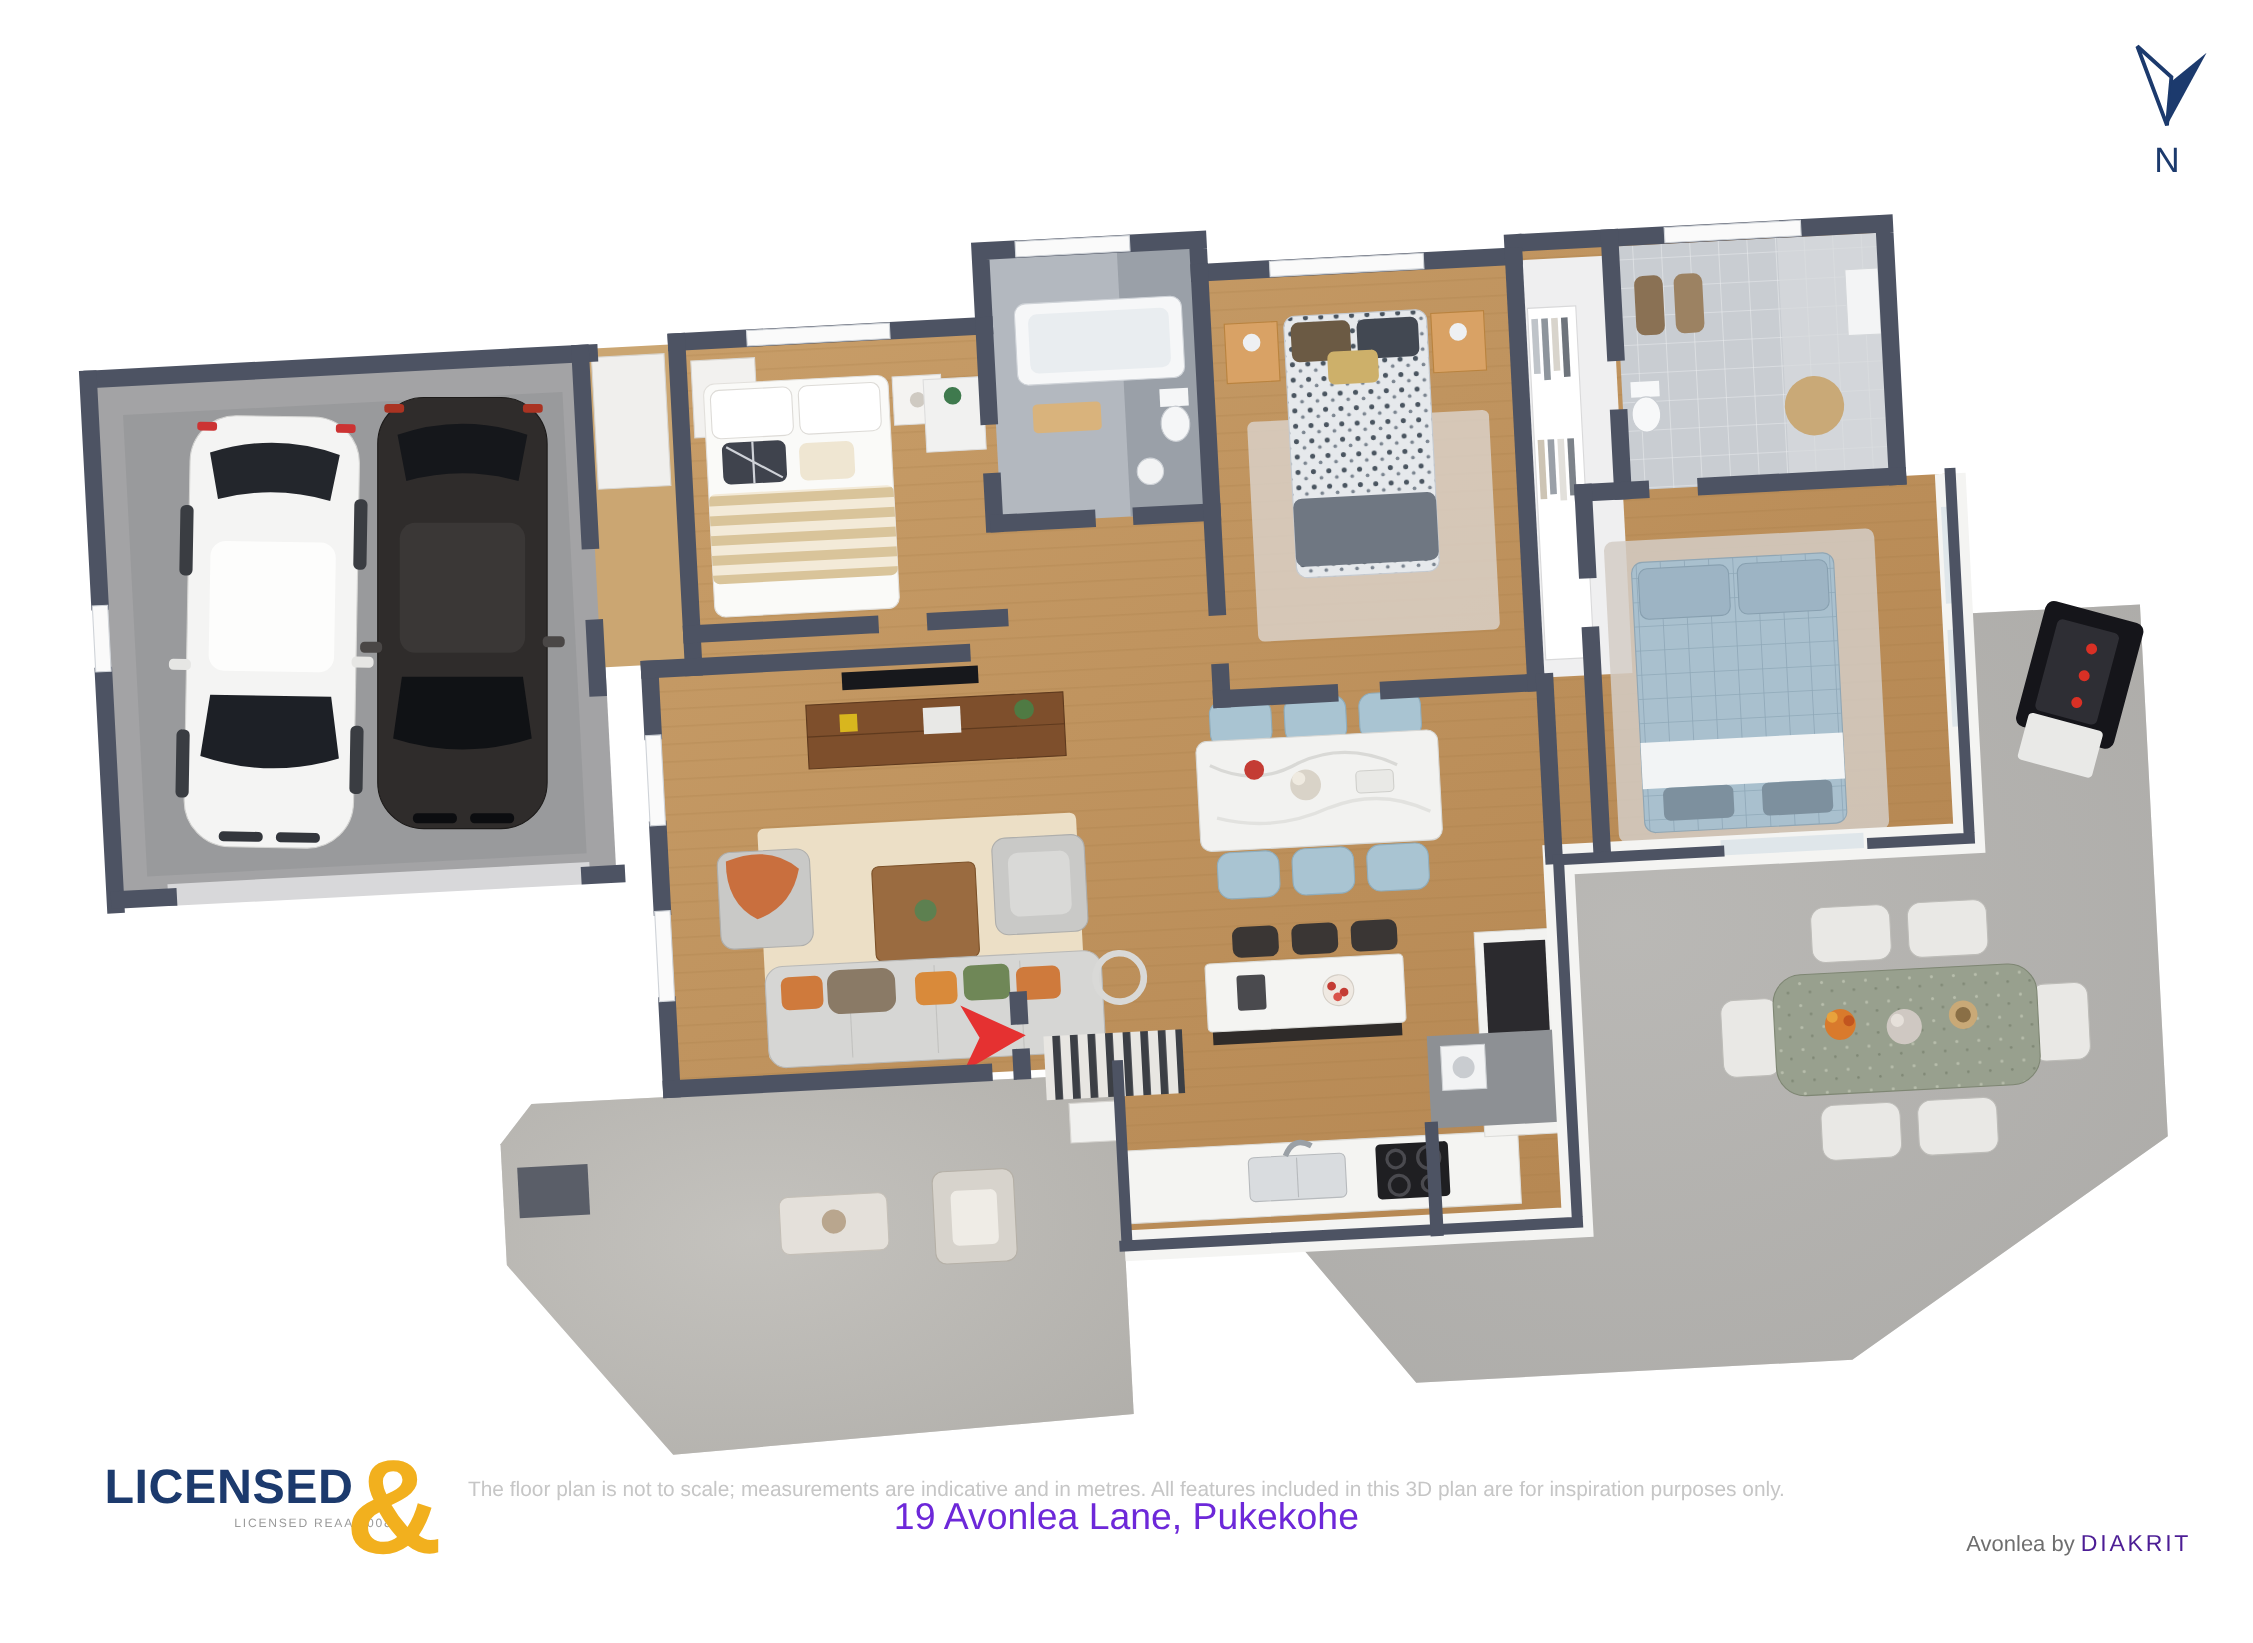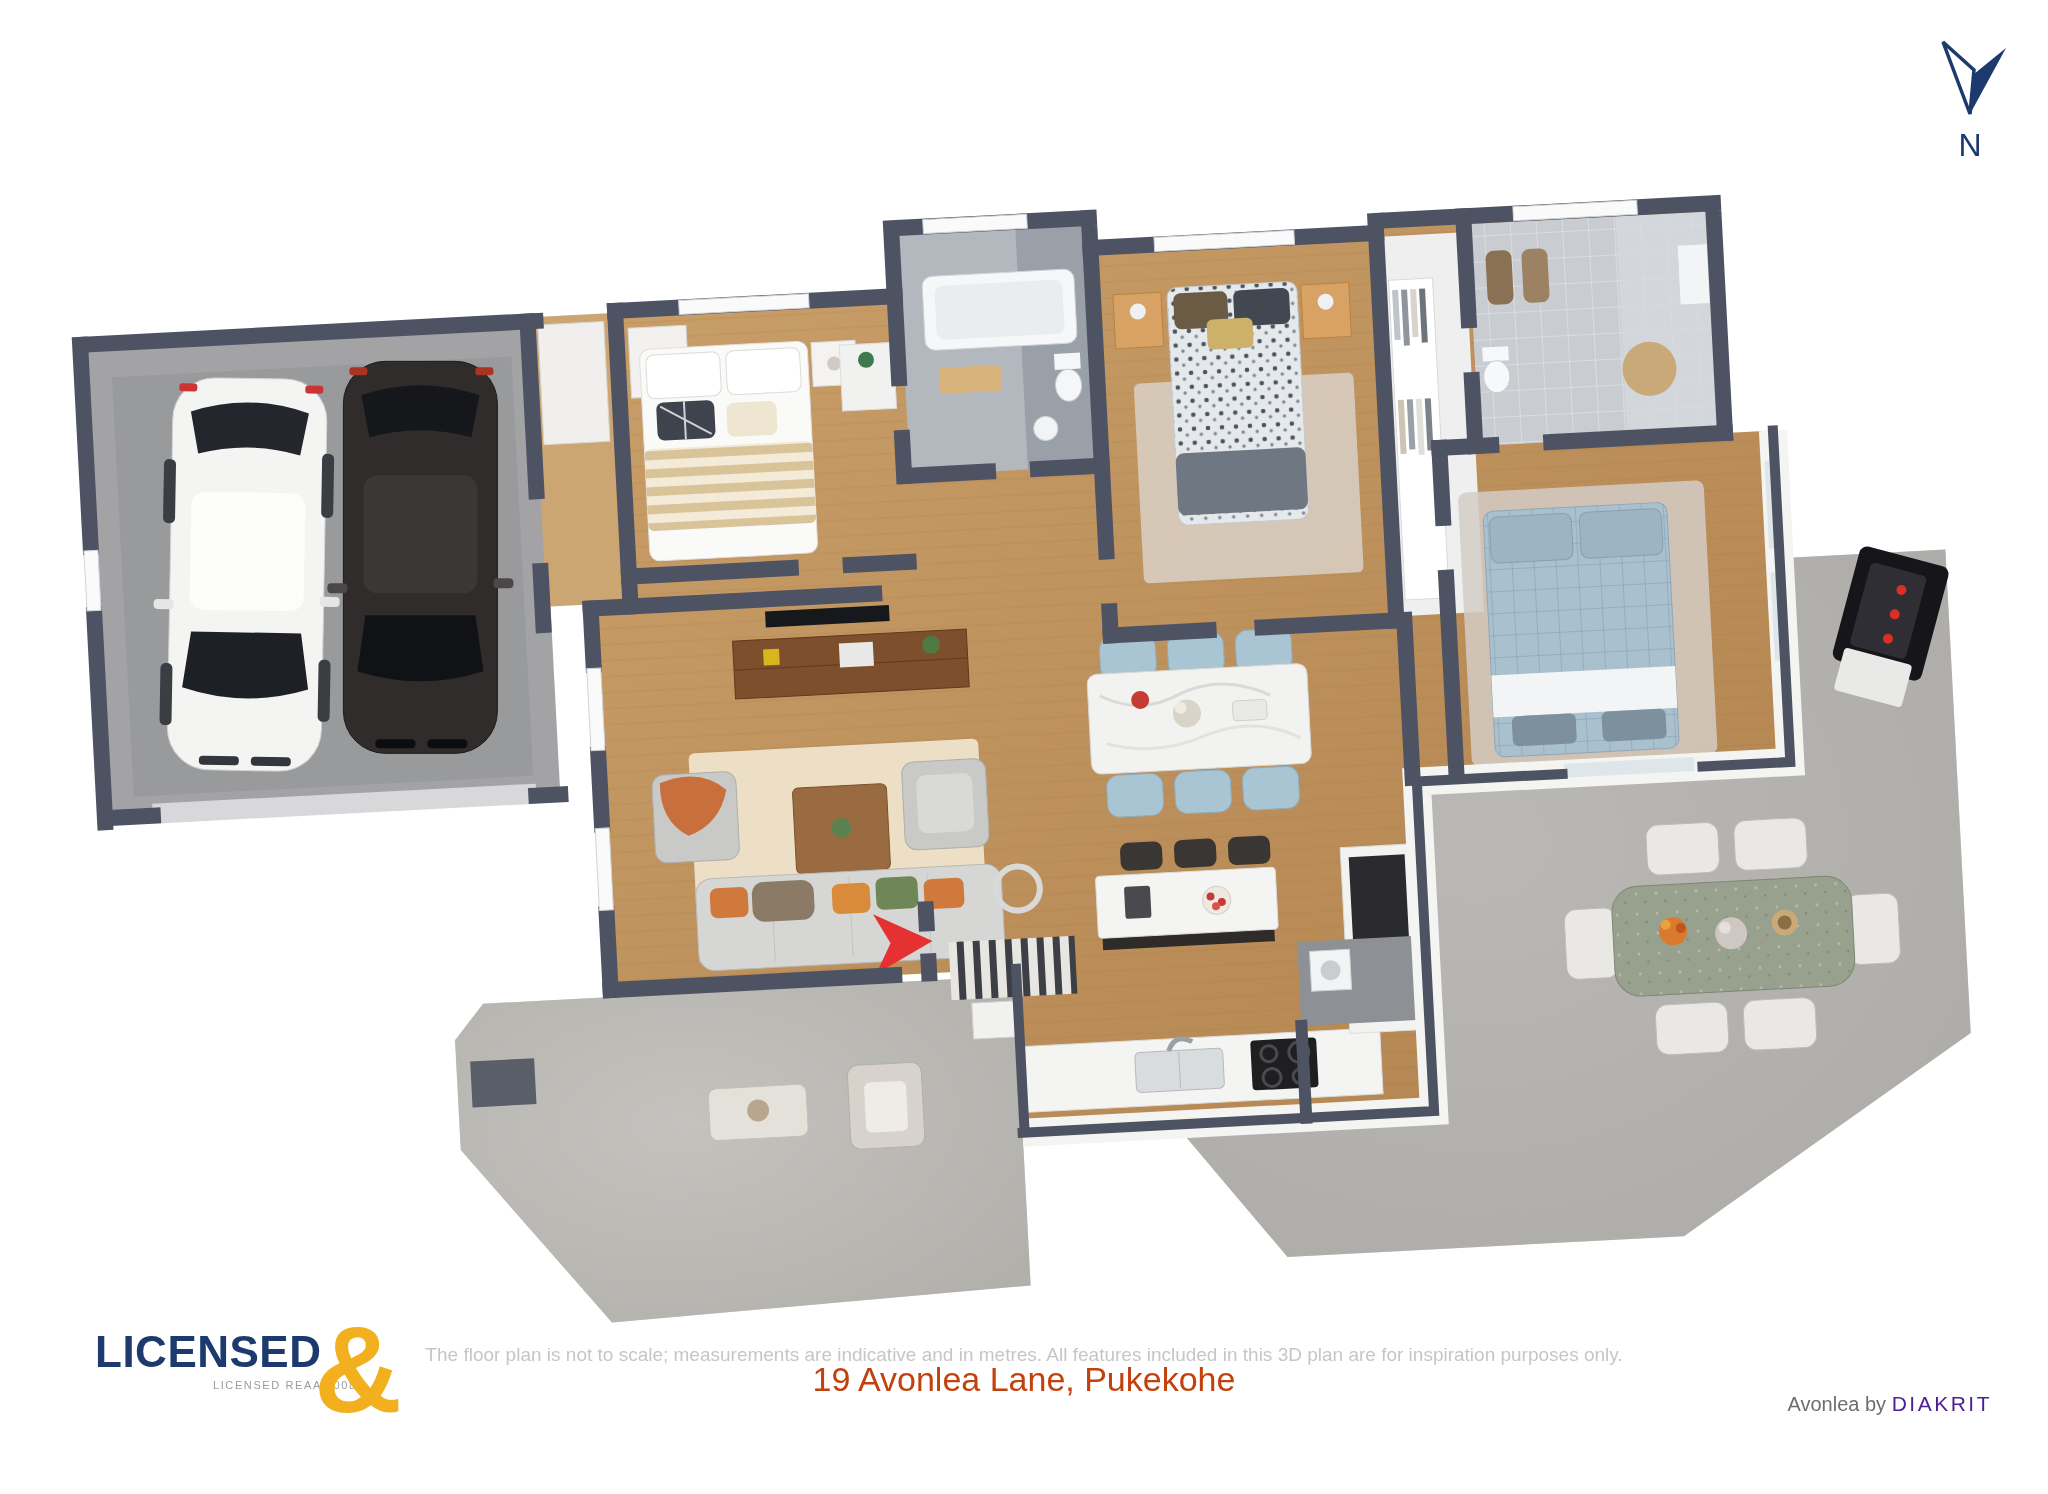--- a/index.html
+++ b/index.html
@@ -6,21 +6,21 @@
   .canvas{position:relative;width:2048px;height:1494px;background:#ffffff;overflow:hidden;
           font-family:"Liberation Sans", sans-serif;}
   .plan-svg{position:absolute;left:0;top:0;width:2048px;height:1494px;}
   .north{position:absolute;left:1918px;top:30px;width:110px;height:135px;}
   
   .logo{position:absolute;left:95px;top:1331px;width:330px;color:#1c3a6d;}
   .logo-l1,.logo-l2{font-weight:bold;font-size:44px;line-height:41px;letter-spacing:0.5px;}
   .logo-amp{position:absolute;left:219px;top:-16px;font-size:122px;line-height:110px;
             font-weight:bold;color:#f2b01e;}
   .logo-sub{font-size:11px;letter-spacing:1.6px;color:#9b9b9b;margin-top:7px;margin-left:118px;}
-  .address{position:absolute;left:0;right:0;top:1360px;text-align:center;font-size:34px;color:#c2410c;}
+  .address{position:absolute;left:0;right:0;top:1360px;text-align:center;font-size:34px;color:#6d28d9;}
   .disclaimer{position:absolute;left:0;right:0;top:1340px;text-align:center;font-size:19px;
               color:#c6c6c6;line-height:29px;}
   .credit{position:absolute;right:56px;top:1392px;font-size:20px;color:#6e6e6e;}
   .credit .brand{color:#4c1d95;font-weight:normal;letter-spacing:2.5px;font-size:21px;}
 </style>
 </head>
 <body>
 
 <div class="canvas">
 

